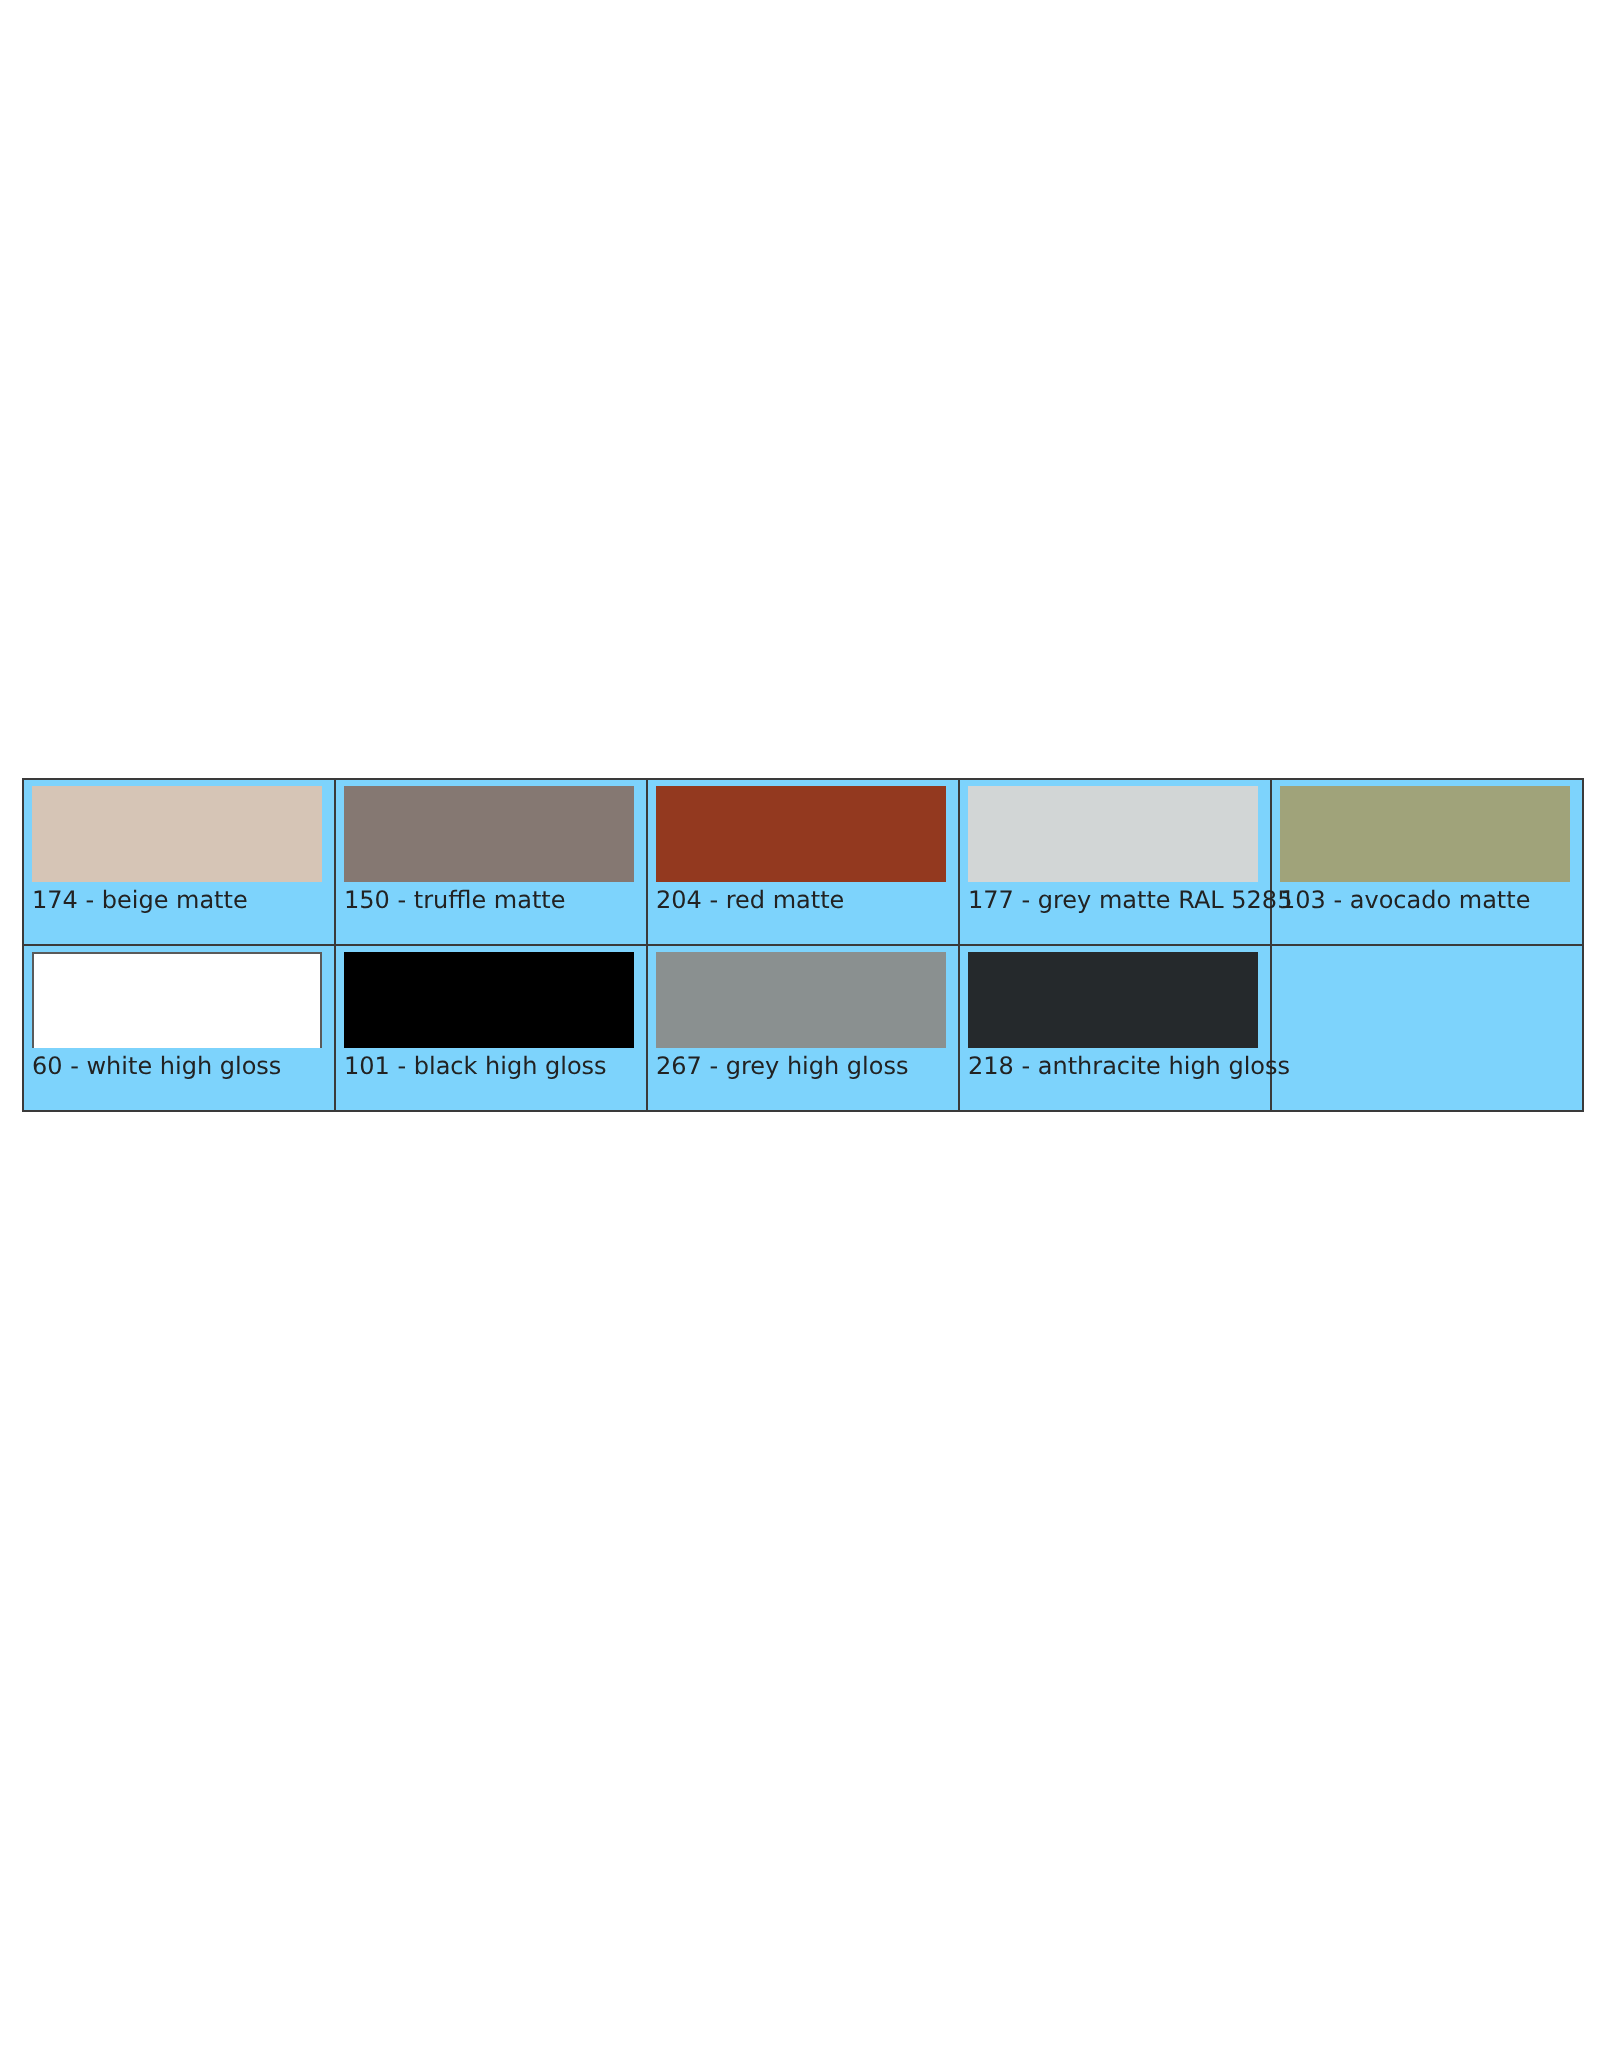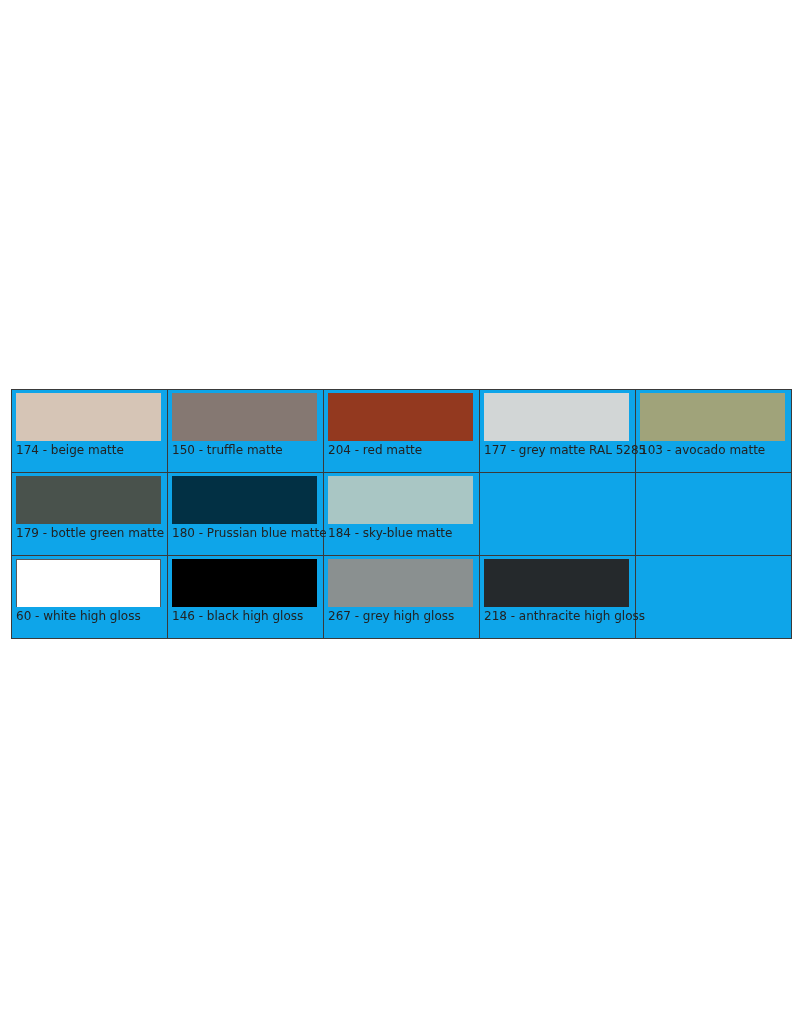--- a/index.html
+++ b/index.html
@@ -27,21 +27,21 @@
     width: 775px;
     border-collapse: collapse;
     table-layout: fixed;
   }
   .swatch-table td {
     width: 155px;
     height: 82px;
     border: 1px solid #3a3a3a;
     padding: 0;
     vertical-align: top;
-    background: #0ea5e9;
+    background: #7dd3fc;
   }
   .cell-inner {
     position: relative;
     width: 155px;
     height: 82px;
   }
   .swatch {
     position: absolute;
     left: 4px;
     top: 3px;
@@ -98,50 +98,28 @@
           <td>
             <div class="cell-inner">
               <div class="swatch" style="background: rgb(160, 163, 122);"></div>
               <div class="label">103 - avocado matte</div>
             </div>
           </td>
         </tr>
         <tr>
           <td>
             <div class="cell-inner">
-              <div class="swatch" style="background: rgb(73, 82, 76);"></div>
-              <div class="label">179 - bottle green matte</div>
-            </div>
-          </td>
-          <td>
-            <div class="cell-inner">
-              <div class="swatch" style="background: rgb(2, 48, 68);"></div>
-              <div class="label">180 - Prussian blue matte</div>
-            </div>
-          </td>
-          <td>
-            <div class="cell-inner">
-              <div class="swatch" style="background: rgb(169, 198, 196);"></div>
-              <div class="label">184 - sky-blue matte</div>
-            </div>
-          </td>
-          <td></td>
-          <td></td>
-        </tr>
-        <tr>
-          <td>
-            <div class="cell-inner">
               <div class="swatch outlined" style="background: rgb(255, 255, 255);"></div>
               <div class="label">60 - white high gloss</div>
             </div>
           </td>
           <td>
             <div class="cell-inner">
               <div class="swatch" style="background: rgb(0, 0, 0);"></div>
-              <div class="label">146 - black high gloss</div>
+              <div class="label">101 - black high gloss</div>
             </div>
           </td>
           <td>
             <div class="cell-inner">
               <div class="swatch" style="background: rgb(138, 144, 144);"></div>
               <div class="label">267 - grey high gloss</div>
             </div>
           </td>
           <td>
             <div class="cell-inner">

